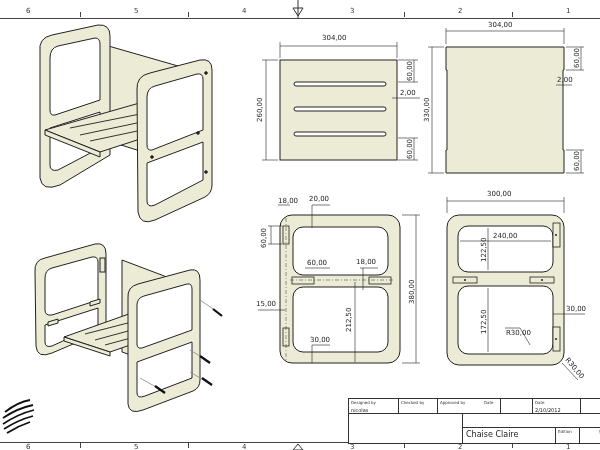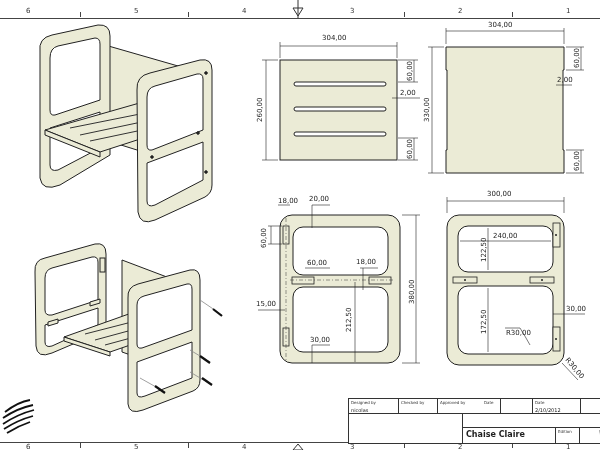--- a/index.html
+++ b/index.html
@@ -7,21 +7,21 @@
   .sheet { position: absolute; left: 0; top: 0; width: 600px; height: 450px; }
   .zone-bar { position: absolute; left: 0; width: 600px; height: 12px; border-color: #444; border-style: solid; border-width: 0; }
   .zone-bar.top { top: 6px; border-bottom: 1px solid #444; }
   .zone-bar.bottom { top: 442px; border-top: 1px solid #444; }
   .zone-label { position: absolute; font-size: 7px; color: #333; }
   .zone-tick { position: absolute; width: 1px; height: 5px; background: #444; }
   .title-block { position: absolute; left: 348px; top: 398px; width: 252px; height: 44px; border: 1px solid #333; background: #fff; }
   .tb-cell { position: absolute; border-right: 1px solid #333; border-bottom: 1px solid #333; box-sizing: border-box; }
   .tb-label { position: absolute; left: 2px; top: 1px; font-size: 4px; color: #333; }
   .tb-value { position: absolute; left: 2px; top: 8px; font-size: 5px; color: #222; }
-  .tb-title { position: absolute; left: 3px; top: 6px; font-size: 8px; color: #222; font-weight: bold; }
+  .tb-title { position: absolute; left: 3px; top: 6px; font-size: 8px; color: #222; }
   .dim { font-size: 7px; fill: #222; font-family: "DejaVu Sans", sans-serif; }
   svg { position: absolute; left: 0; top: 0; }
 </style>
 </head>
 <body>
 
 <div class="sheet">
 
   <div class="zone-bar top">
     <span class="zone-label" style="left:26px;top:1px;">6</span>

